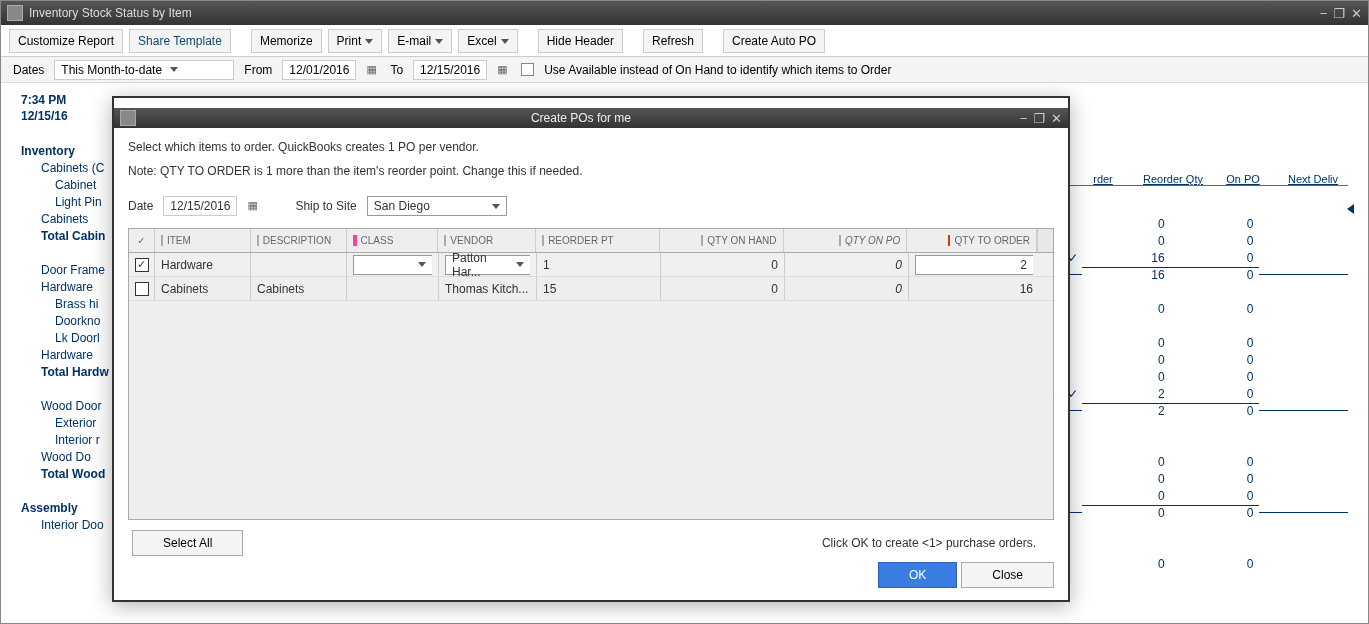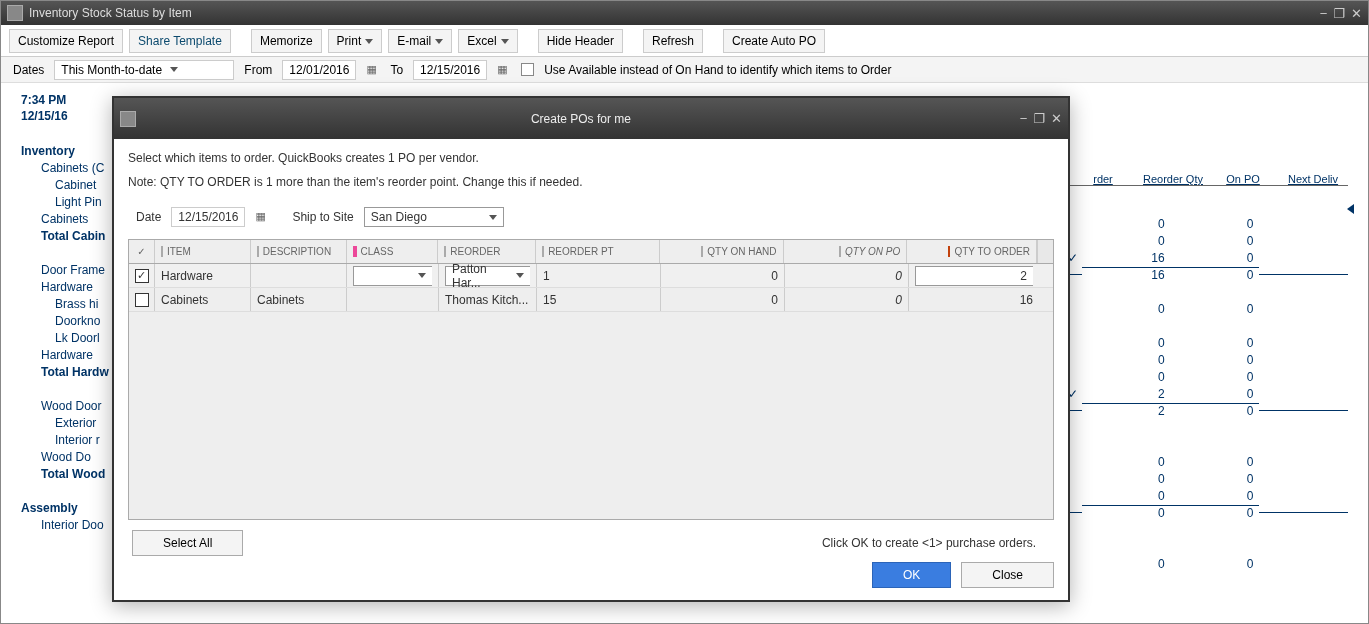--- a/index.html
+++ b/index.html
@@ -44,25 +44,25 @@
 .right-header span { flex: 1; text-align: center; text-decoration: underline; font-size: 11px; }
 .right-rows { margin-top: 12px; }
 .right-row { display: flex; height: 17px; align-items: center; }
 .right-row span { flex: 1; text-align: right; padding-right: 6px; }
 .sum-line span { border-top: 1px solid #003366; }
 .chk-left { width: 14px; text-align: center; flex: 0 0 14px !important; }
 .tri { display:inline-block; width:0; height:0; border-top:5px solid transparent; border-bottom:5px solid transparent; border-right:7px solid #003366; }
 
 
 .dialog { position: absolute; top: 96px; left: 112px; width: 958px; height: 506px; background: #fff; border: 2px solid #333; box-shadow: 0 4px 20px rgba(0,0,0,.3); display: flex; flex-direction: column; }
-.dlg-titlebar { background: linear-gradient(#555,#333); height: 41px; color: #eee; font-size: 12px; display: flex; align-items: center; padding: 0 6px; }
+.dlg-titlebar { background: linear-gradient(#555,#333); height: 20px; color: #eee; font-size: 12px; display: flex; align-items: center; padding: 0 6px; margin-top: 10px; }
 .dlg-titlebar .title { flex: 1; text-align: center; }
 .dlg-body { padding: 12px 14px; font-size: 12px; color: #333; flex: 1; display: flex; flex-direction: column; }
 .dlg-body .info { margin-bottom: 10px; }
-.dlg-form-row { display: flex; align-items: center; gap: 3px; margin: 8px 8px 12px; }
+.dlg-form-row { display: flex; align-items: center; gap: 14px; margin: 8px 0 12px; }
 .dlg-form-row .field { display: flex; align-items: center; gap: 10px; }
 .select-like { border: 1px solid #999; padding: 2px 6px; font-size: 12px; display: inline-flex; align-items: center; gap: 4px; min-width: 120px; background: #fff; cursor: pointer; }
 
 
 .grid { border: 1px solid #aaa; flex: 1; display: flex; flex-direction: column; background: #f3f3f3; position: relative; }
 .grid-header { display: flex; height: 24px; background: #eee; font-size: 10px; color: #666; border-bottom: 1px solid #aaa; }
 .grid-header div, .grid-row div { border-right: 1px solid #ccc; padding: 0 6px; display: flex; align-items: center; }
 .grid-header div:last-child, .grid-row div:last-child { border-right: none; }
 .col-chk { width: 26px; justify-content: center; }
 .col-item { width: 96px; }
@@ -79,21 +79,21 @@
 .grid-row .col-chk .chk-box { width: 14px; height: 14px; border: 1px solid #333; background: #fff; display: flex; align-items: center; justify-content: center; font-size: 11px; }
 .cell-input { border: 1px solid #999; background: #fff; width: 100%; height: 20px; font-size: 12px; display: flex; align-items: center; justify-content: space-between; padding: 0 4px; }
 .grid-row.active .cell-input.editing { background: #fff; }
 .scrollbar { width: 16px; background: #e8e8e8; border-left: 1px solid #ccc; }
 
 
 .dlg-footer { padding: 10px 4px 0; display: flex; align-items: center; justify-content: space-between; }
 .dlg-footer .hint { font-size: 12px; color: #333; text-align: right; flex: 1; margin-right: 14px; }
 .btn { padding: 5px 30px; border: 1px solid #aaa; background: #f4f4f4; font-size: 12px; cursor: pointer; }
 .btn.primary { background: #3a7de0; color: #fff; border-color: #2b64b8; }
-.btn-row { display: flex; gap: 10px; justify-content: flex-end; margin-top: 6px; }
+.btn-row { display: flex; gap: 4px; justify-content: flex-end; margin-top: 6px; }
 
 </style>
 </head>
 <body>
 
 <div class="main-window">
   <div class="main-titlebar">
     <span class="title-icon"></span>
     <span class="title">Inventory Stock Status by Item</span>
     <div class="win-controls">
@@ -356,21 +356,21 @@
         <div class="col-item">
             <span style="border-left:2px solid #aaa;padding-left:4px">ITEM</span>
           </div>
         <div class="col-desc">
             <span style="border-left:2px solid #aaa;padding-left:4px">DESCRIPTION</span>
           </div>
         <div class="col-class">
             <span style="border-left:4px solid #ec4899;padding-left:4px">CLASS</span>
           </div>
         <div class="col-vendor">
-            <span style="border-left:2px solid #aaa;padding-left:4px">REORDER</span>
+            <span style="border-left:2px solid #aaa;padding-left:4px">VENDOR</span>
           </div>
         <div class="col-reorder">
             <span style="border-left:2px solid #aaa;padding-left:4px">REORDER PT</span>
           </div>
         <div class="col-onhand">
             <span style="border-left:2px solid #aaa;padding-left:4px">QTY ON HAND</span>
           </div>
         <div class="col-onpo">
             <span style="border-left:2px solid #aaa;padding-left:4px">QTY ON PO</span>
           </div>

